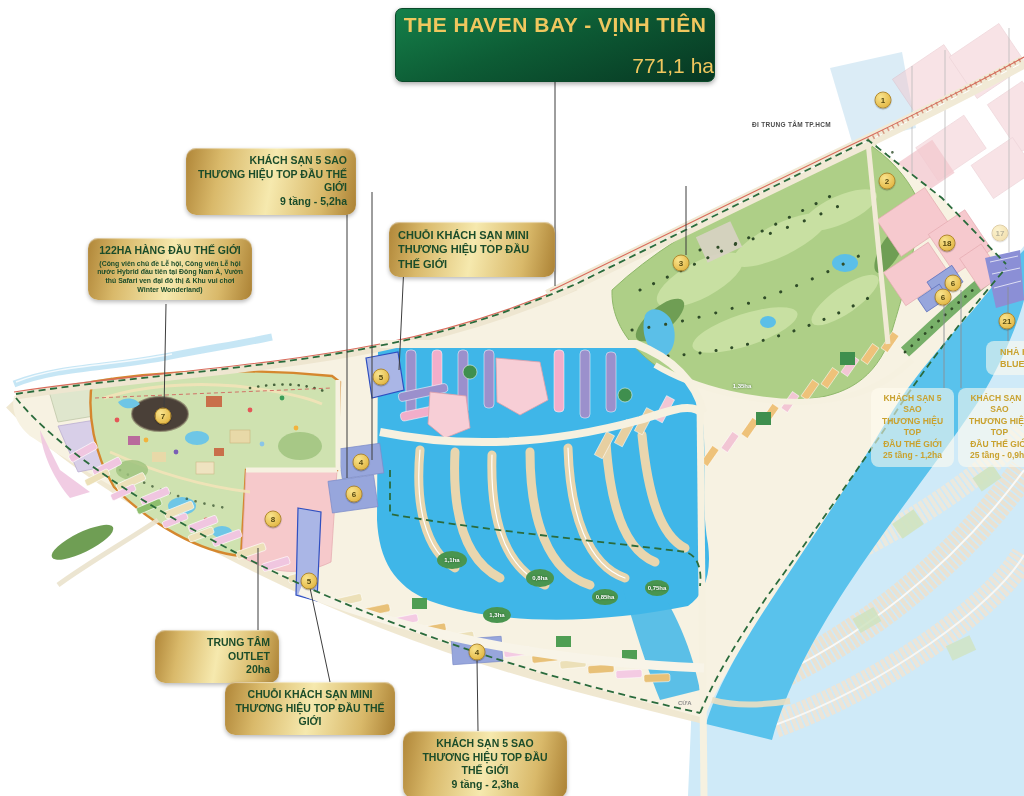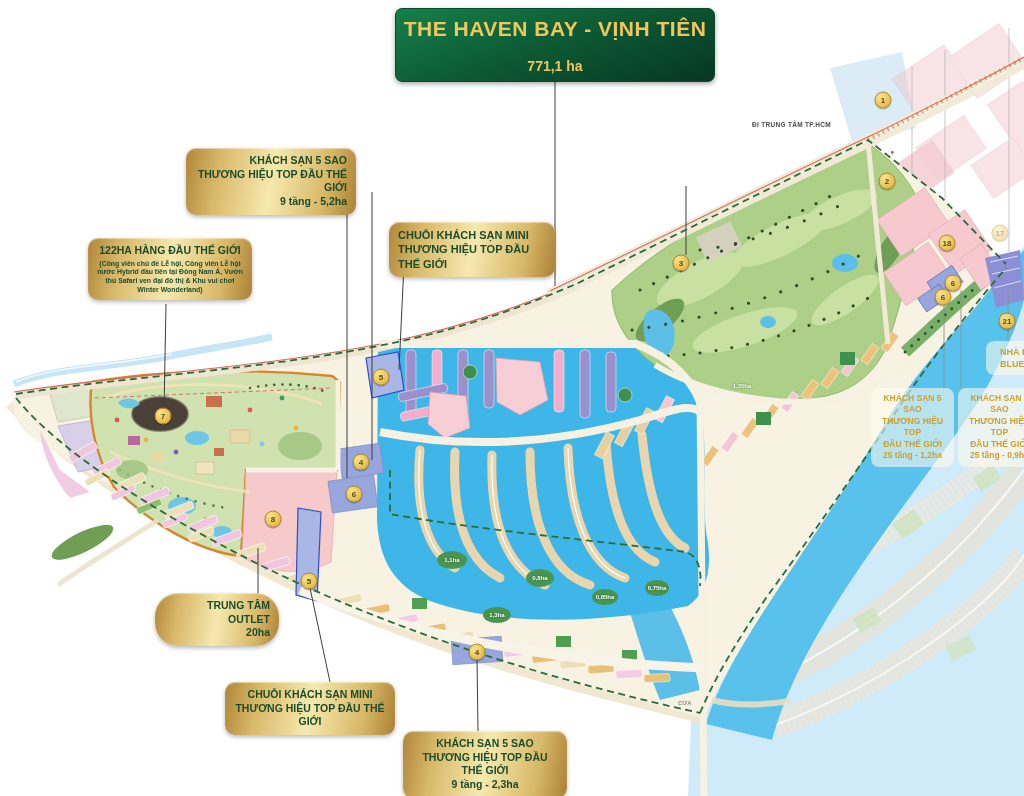--- a/index.html
+++ b/index.html
@@ -13,21 +13,21 @@
     padding:6px 9px;font-size:10.5px;line-height:1.3;box-sizing:border-box;}
   .gold-box.right{text-align:right}
   .gold-box.center{text-align:center}
   .gold-box .small{font-weight:bold;font-size:6.9px;line-height:1.25;margin-top:2px;}
   
   .title-box{position:absolute;left:395px;top:8px;width:318px;height:72px;border-radius:7px;
     background:linear-gradient(160deg,#15804a 0%,#0d5c35 45%,#073722 100%);
     border:1px solid #0a4a2a;box-shadow:0 2px 5px rgba(0,0,0,.35);
     color:#f0c75e;text-align:center;display:flex;flex-direction:column;justify-content:center;gap:17px;}
   .title-box .l1{font-size:21px;font-weight:bold;letter-spacing:.5px;}
-  .title-box .l2{font-size:14px;font-weight:bold;}
+  .title-box .l2{font-size:21px;font-weight:normal;text-align:right;}
   
   .glass-box{position:absolute;border-radius:8px;background:rgba(255,252,240,.58);
     color:#c9a22f;font-weight:bold;font-size:8.5px;line-height:1.35;text-align:center;
     padding:5px 4px;box-sizing:border-box;}
   
   .marker{position:absolute;width:15px;height:15px;border-radius:50%;
     background:radial-gradient(circle at 35% 30%,#f9e48e,#e6bd4d 70%,#d3a93e);
     border:1px solid #b28a2e;color:#574a12;font-size:8px;font-weight:bold;
     display:flex;align-items:center;justify-content:center;transform:translate(-50%,-50%);
     box-shadow:0 1px 1px rgba(0,0,0,.3);}
@@ -328,21 +328,21 @@
   <div>THƯƠNG HIỆU TOP ĐẦU</div>
   <div>THẾ GIỚI</div>
 </div>
 
 <div class="gold-box center" style="left:88px;top:238px;width:164px;">
   <div>122HA HÀNG ĐẦU THẾ GIỚI</div>
   <div class="small">(Công viên chủ đề Lễ hội, Công viên Lễ hội nước Hybrid đầu tiên tại Đông Nam Á, Vườn thú Safari ven đại đô thị &amp; Khu vui chơi Winter Wonderland)</div>
 </div>
 
 
-<div class="gold-box right" style="left:155px;top:593px;width:124px;border-radius:23px;">
+<div class="gold-box right" style="left:155px;top:630px;width:124px;">
   <div>TRUNG TÂM OUTLET</div>
   <div>20ha</div>
 </div>
 
 <div class="gold-box center" style="left:225px;top:682px;width:170px;">
   <div>CHUỖI KHÁCH SẠN MINI</div>
   <div>THƯƠNG HIỆU TOP ĐẦU THẾ GIỚI</div>
 </div>
 
 <div class="gold-box center" style="left:403px;top:731px;width:164px;">

